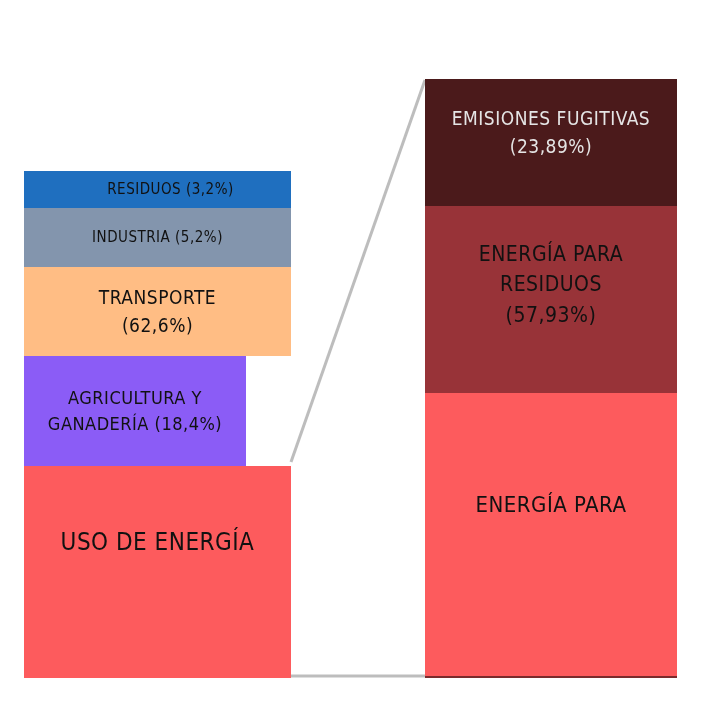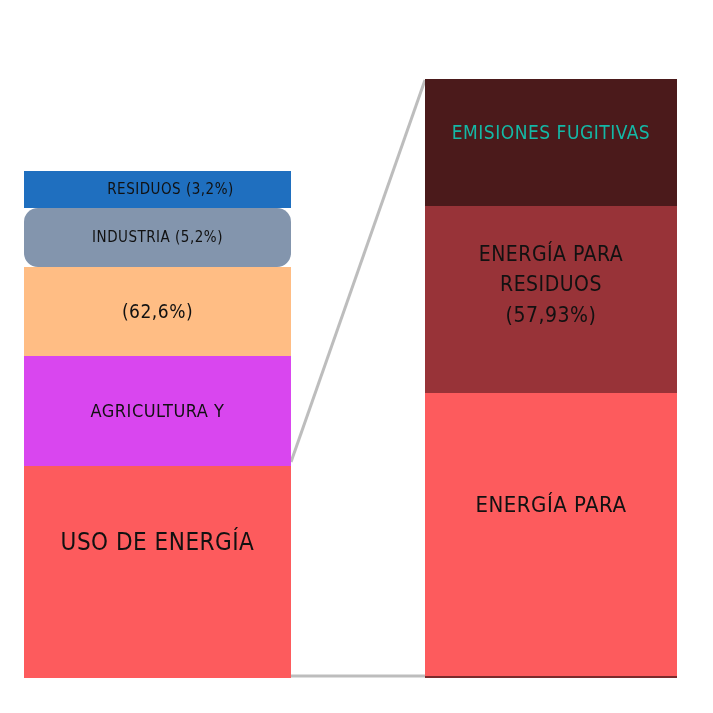--- a/index.html
+++ b/index.html
@@ -1,52 +1,55 @@
 <!DOCTYPE html>
 <html><head>
 <meta charset="utf-8">
 <style>
   html, body { margin:0; padding:0; background:#ffffff; }
   body { width:713px; height:713px; position:relative; overflow:hidden;
          font-family:"DejaVu Sans Condensed","DejaVu Sans", sans-serif; }
   .seg { position:absolute; display:flex; flex-direction:column; align-items:center; justify-content:center;
          text-align:center; color:#111; letter-spacing:0.5px; line-height:1.45; box-sizing:border-box; }
   .seg span { display:block; white-space:nowrap; }
-  .light span { color:#14b8a6; }
+  .light span { color:#e5e5e5; }
   svg.lines { position:absolute; left:0; top:0; }
 </style>
 </head>
 <body>
 
 <svg class="lines" width="713" height="713">
   <line x1="291" y1="462" x2="425" y2="80" stroke="#bdbdbd" stroke-width="3"></line>
   <line x1="291" y1="676" x2="425" y2="676" stroke="#bdbdbd" stroke-width="3"></line>
 </svg>
 
 <div>
   <div class="seg" style="left:24px;top:171px;width:267px;height:37px;background:#1f6fbf;font-size:15px;padding-left:26px;">
     <span>RESIDUOS (3,2%)</span>
   </div>
-  <div class="seg" style="left:24px;top:208px;width:267px;height:59px;background:#8395ad;font-size:15px;border-radius:14px;">
+  <div class="seg" style="left:24px;top:208px;width:267px;height:59px;background:#8395ad;font-size:15px;">
     <span>INDUSTRIA (5,2%)</span>
   </div>
   <div class="seg" style="left:24px;top:267px;width:267px;height:89px;background:#ffbd84;font-size:19px;">
+    <span>TRANSPORTE</span>
     <span>(62,6%)</span>
   </div>
-  <div class="seg" style="left:24px;top:356px;width:267px;height:110px;background:#d946ef;font-size:18px;">
+  <div class="seg" style="left:24px;top:356px;width:222px;height:110px;background:#8b5cf6;font-size:18px;">
     <span>AGRICULTURA Y</span>
+    <span>GANADERÍA (18,4%)</span>
   </div>
   <div class="seg" style="left:24px;top:466px;width:267px;height:212px;background:#fd5b5d;font-size:24px;padding-bottom:60px;">
     <span>USO DE ENERGÍA</span>
   </div>
 </div>
 
 <div>
   <div class="seg light" style="left:425px;top:79px;width:252px;height:127px;background:#4b1a1b;font-size:19px;padding-bottom:20px;">
     <span>EMISIONES FUGITIVAS</span>
+    <span>(23,89%)</span>
   </div>
   <div class="seg" style="left:425px;top:206px;width:252px;height:187px;background:#983338;font-size:21px;padding-bottom:30px;">
     <span>ENERGÍA PARA</span>
     <span>RESIDUOS</span>
     <span>(57,93%)</span>
   </div>
   <div class="seg" style="left:425px;top:393px;width:252px;height:285px;background:#fd5b5d;font-size:22px;padding-bottom:60px;border-bottom:2px solid #7a2b2c;">
     <span>ENERGÍA PARA</span>
   </div>
 </div>

